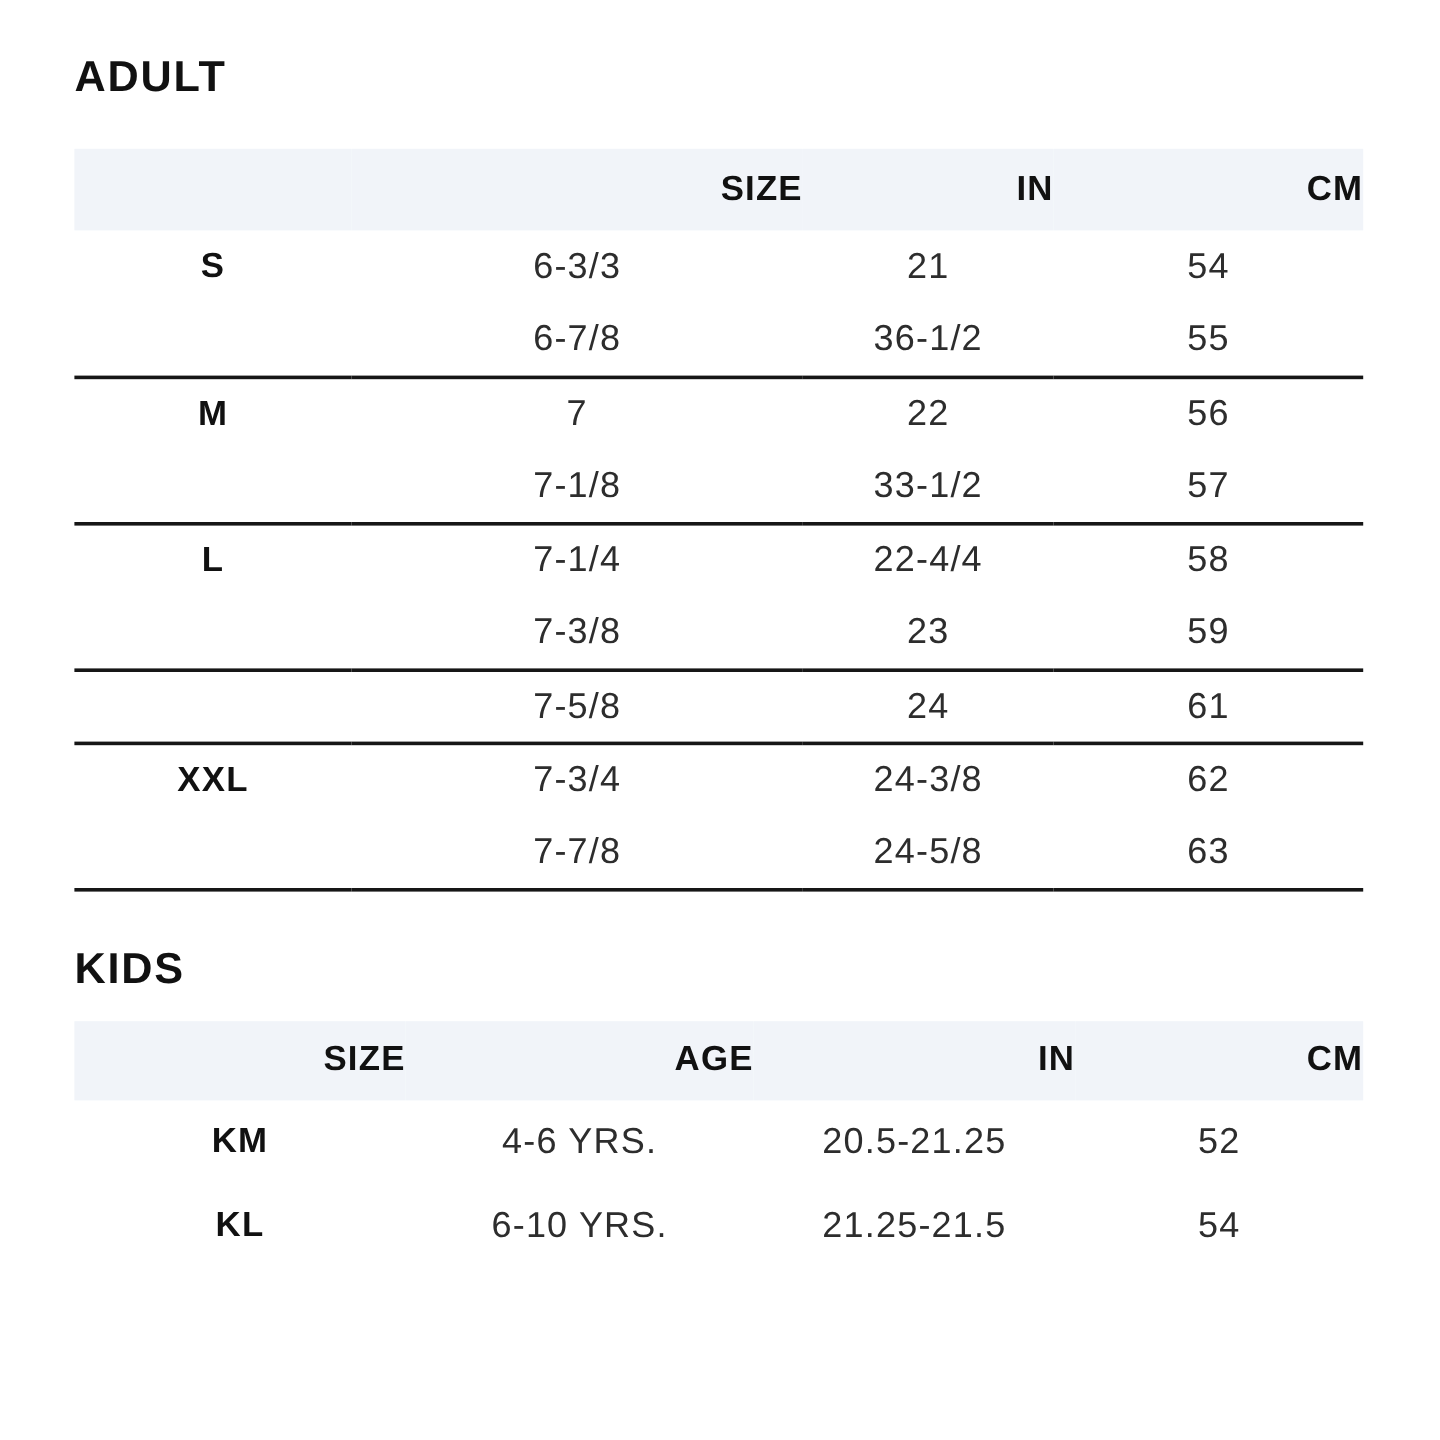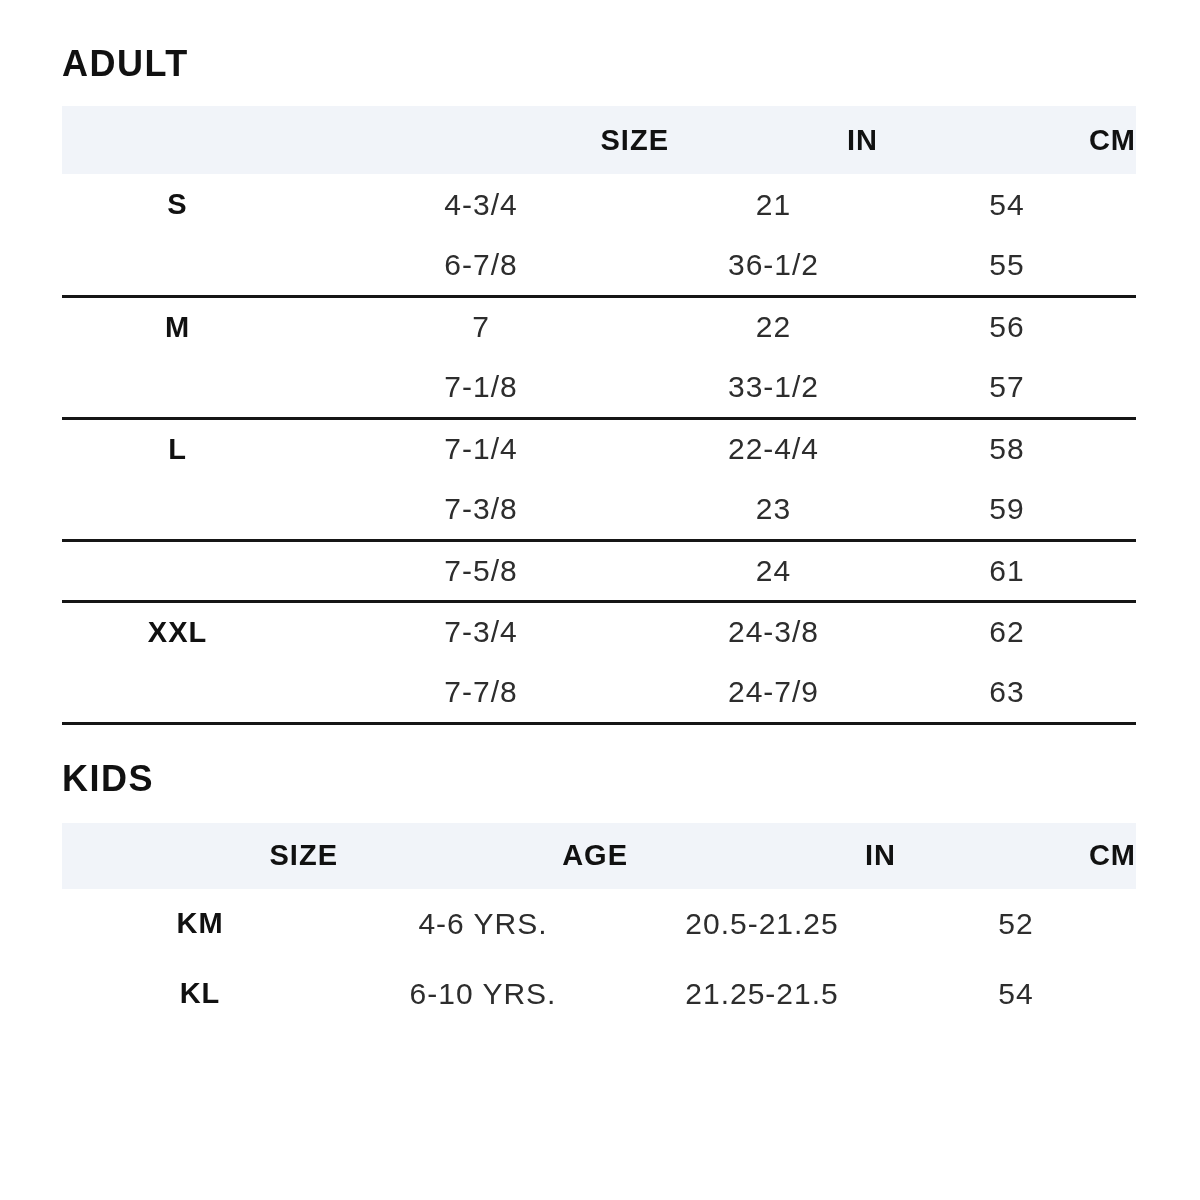--- a/index.html
+++ b/index.html
@@ -18,22 +18,22 @@
     background: var(--page-bg, #ffffff);
   }
   .section-title {
     margin: 0;
     font-size: 36px;
     line-height: 40px;
     font-weight: 900;
     letter-spacing: 1.5px;
     color: var(--text-primary, #111111);
   }
-  .adult-title { margin-bottom: 22px; }
-  .kids-title  { margin-top: 34px; margin-bottom: 24px; }
+  .adult-title { margin-bottom: 40px; }
+  .kids-title  { margin-top: 44px; margin-bottom: 24px; }
 
   table {
     border-collapse: collapse;
     table-layout: fixed;
     width: 1074px;
   }
   thead th {
     background: var(--band, #f1f4f9);
     font-size: 29px;
     font-weight: 800;
@@ -86,21 +86,21 @@
           <th></th>
           <th>SIZE</th>
           <th>IN</th>
           <th>CM</th>
         </tr>
       </thead>
 
     <tbody class="size-group">
           <tr>
             <td class="row-label-cell">S</td>
-            <td>4-3/4</td>
+            <td>6-3/3</td>
             <td>21</td>
             <td>54</td>
           </tr>
           <tr>
             <td class="row-label-cell"></td>
             <td>6-7/8</td>
             <td>36-1/2</td>
             <td>55</td>
           </tr>
         </tbody>
@@ -143,21 +143,21 @@
         <tbody class="size-group">
           <tr>
             <td class="row-label-cell">XXL</td>
             <td>7-3/4</td>
             <td>24-3/8</td>
             <td>62</td>
           </tr>
           <tr>
             <td class="row-label-cell"></td>
             <td>7-7/8</td>
-            <td>24-7/9</td>
+            <td>24-5/8</td>
             <td>63</td>
           </tr>
         </tbody>
       </table>
   </section>
 
   <section>
     <h2 class="section-title kids-title">KIDS</h2>
 
     <table class="kids-table">

